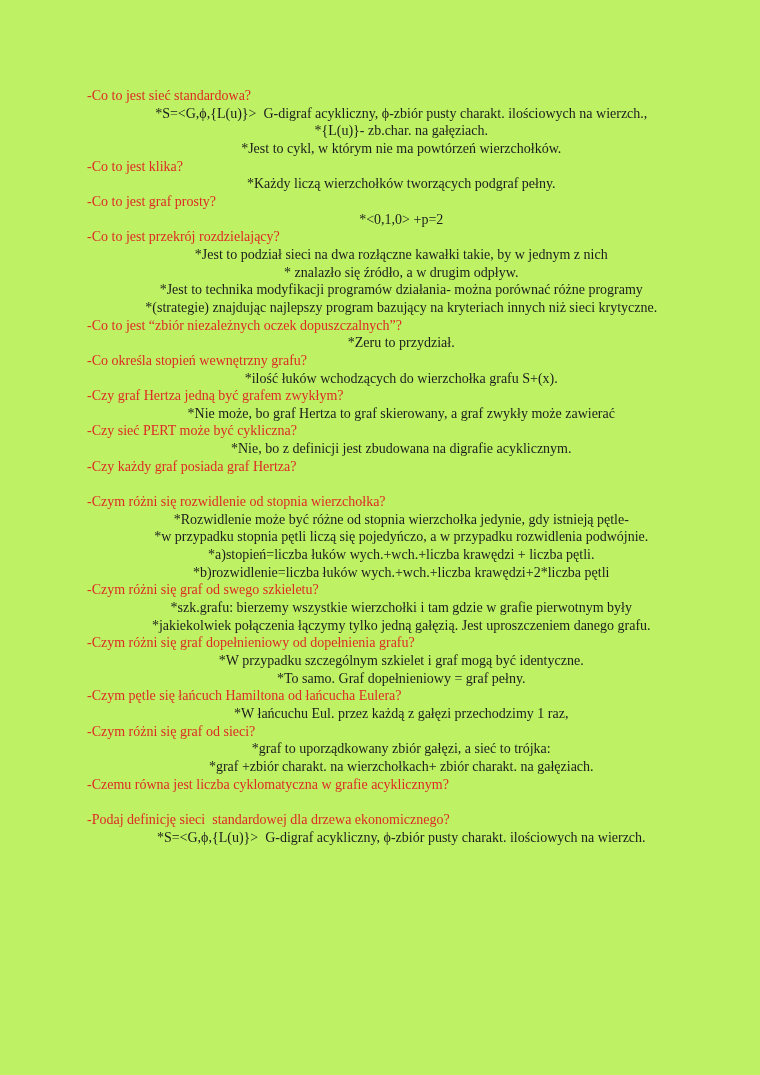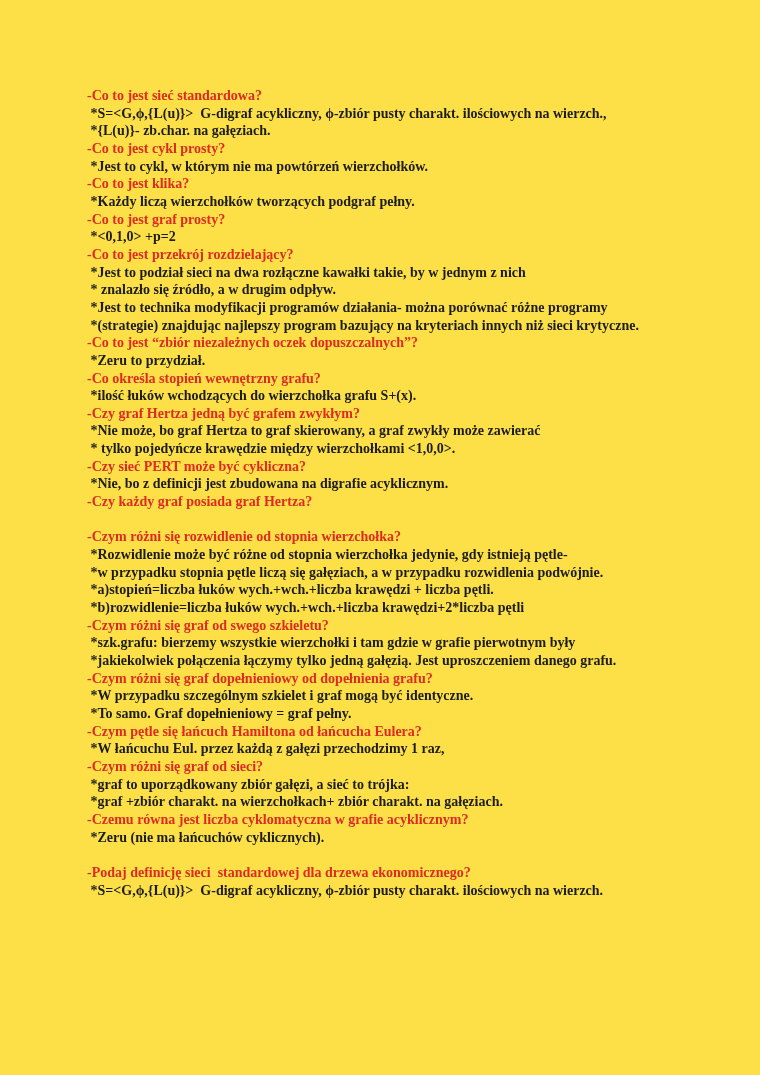--- a/index.html
+++ b/index.html
@@ -20,66 +20,63 @@
     font-family: "Liberation Serif", "DejaVu Serif", serif;
     font-size: 14px;
     line-height: 17.65px;
     background: #ffffff;
   }
   .line {
     white-space: pre-wrap;
     min-height: 17.65px;
   }
   .line.q { color: var(--question-color, #dd2b24); }
-  .line.a { color: var(--answer-color, #1c1c1c); }
+  .line.a { color: var(--answer-color, #1c1c1c); text-align: center; }
   .line.blank { color: transparent; }
 </style>
 </head>
 <body>
 
-<div class="page" style="background: #fde047; font-weight: bold;">
+<div class="page" style="background: #bef264;">
     <div class="line q">-Co to jest sieć standardowa?</div>
     <div class="line a"> *S=&lt;G,ϕ,{L(u)}&gt;  G-digraf acykliczny, ϕ-zbiór pusty charakt. ilościowych na wierzch.,</div>
     <div class="line a"> *{L(u)}- zb.char. na gałęziach.</div>
-    <div class="line q">-Co to jest cykl prosty?</div>
     <div class="line a"> *Jest to cykl, w którym nie ma powtórzeń wierzchołków.</div>
     <div class="line q">-Co to jest klika?</div>
     <div class="line a"> *Każdy liczą wierzchołków tworzących podgraf pełny.</div>
     <div class="line q">-Co to jest graf prosty?</div>
     <div class="line a"> *&lt;0,1,0&gt; +p=2</div>
     <div class="line q">-Co to jest przekrój rozdzielający?</div>
     <div class="line a"> *Jest to podział sieci na dwa rozłączne kawałki takie, by w jednym z nich</div>
     <div class="line a"> * znalazło się źródło, a w drugim odpływ.</div>
     <div class="line a"> *Jest to technika modyfikacji programów działania- można porównać różne programy</div>
     <div class="line a"> *(strategie) znajdując najlepszy program bazujący na kryteriach innych niż sieci krytyczne.</div>
     <div class="line q">-Co to jest “zbiór niezależnych oczek dopuszczalnych”?</div>
     <div class="line a"> *Zeru to przydział.</div>
     <div class="line q">-Co określa stopień wewnętrzny grafu?</div>
     <div class="line a"> *ilość łuków wchodzących do wierzchołka grafu S+(x).</div>
     <div class="line q">-Czy graf Hertza jedną być grafem zwykłym?</div>
     <div class="line a"> *Nie może, bo graf Hertza to graf skierowany, a graf zwykły może zawierać</div>
-    <div class="line a"> * tylko pojedyńcze krawędzie między wierzchołkami &lt;1,0,0&gt;.</div>
     <div class="line q">-Czy sieć PERT może być cykliczna?</div>
     <div class="line a"> *Nie, bo z definicji jest zbudowana na digrafie acyklicznym.</div>
     <div class="line q">-Czy każdy graf posiada graf Hertza?</div>
     <div class="line blank"></div>
     <div class="line q">-Czym różni się rozwidlenie od stopnia wierzchołka?</div>
     <div class="line a"> *Rozwidlenie może być różne od stopnia wierzchołka jedynie, gdy istnieją pętle-</div>
-    <div class="line a"> *w przypadku stopnia pętle liczą się gałęziach, a w przypadku rozwidlenia podwójnie.</div>
+    <div class="line a"> *w przypadku stopnia pętli liczą się pojedyńczo, a w przypadku rozwidlenia podwójnie.</div>
     <div class="line a"> *a)stopień=liczba łuków wych.+wch.+liczba krawędzi + liczba pętli.</div>
     <div class="line a"> *b)rozwidlenie=liczba łuków wych.+wch.+liczba krawędzi+2*liczba pętli</div>
     <div class="line q">-Czym różni się graf od swego szkieletu?</div>
     <div class="line a"> *szk.grafu: bierzemy wszystkie wierzchołki i tam gdzie w grafie pierwotnym były</div>
     <div class="line a"> *jakiekolwiek połączenia łączymy tylko jedną gałęzią. Jest uproszczeniem danego grafu.</div>
     <div class="line q">-Czym różni się graf dopełnieniowy od dopełnienia grafu?</div>
     <div class="line a"> *W przypadku szczególnym szkielet i graf mogą być identyczne.</div>
     <div class="line a"> *To samo. Graf dopełnieniowy = graf pełny.</div>
     <div class="line q">-Czym pętle się łańcuch Hamiltona od łańcucha Eulera?</div>
     <div class="line a"> *W łańcuchu Eul. przez każdą z gałęzi przechodzimy 1 raz,</div>
     <div class="line q">-Czym różni się graf od sieci?</div>
     <div class="line a"> *graf to uporządkowany zbiór gałęzi, a sieć to trójka:</div>
     <div class="line a"> *graf +zbiór charakt. na wierzchołkach+ zbiór charakt. na gałęziach.</div>
     <div class="line q">-Czemu równa jest liczba cyklomatyczna w grafie acyklicznym?</div>
-    <div class="line a"> *Zeru (nie ma łańcuchów cyklicznych).</div>
     <div class="line blank"></div>
     <div class="line q">-Podaj definicję sieci  standardowej dla drzewa ekonomicznego?</div>
     <div class="line a"> *S=&lt;G,ϕ,{L(u)}&gt;  G-digraf acykliczny, ϕ-zbiór pusty charakt. ilościowych na wierzch.</div>
   </div>
 
 </body></html>

